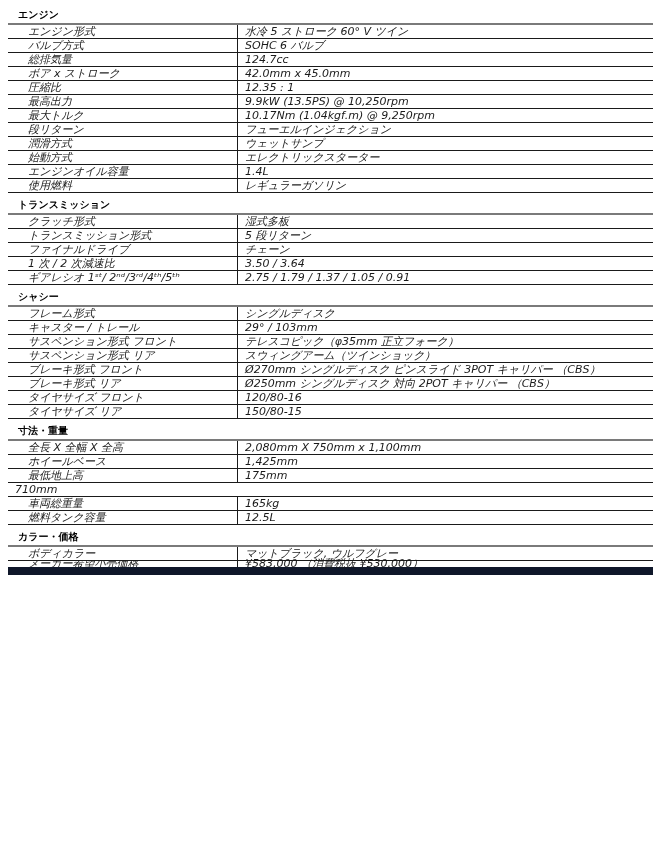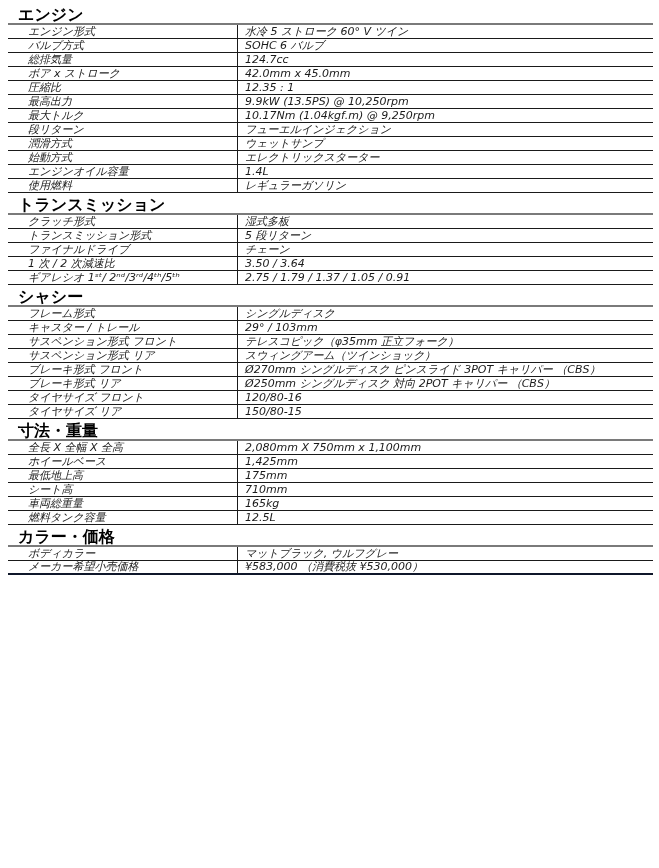--- a/index.html
+++ b/index.html
@@ -19,21 +19,21 @@
     width: 659px;
     padding: 3px 6px 0 8px;
   }
   .spec-section { width: 645px; }
   .sec-title {
     box-sizing: border-box;
     height: 22px;
     line-height: 20px;
     margin: 0;
     padding: 2px 0 0 10px;
-    font-size: 16px;
+    font-size: 10px;
     font-weight: bold;
     color: #000000;
     border-bottom: 2px solid #7a7a7a;
   }
   .sec-table { width: 645px; }
   .row {
     box-sizing: border-box;
     display: flex;
     align-items: center;
     height: 14px;
@@ -54,21 +54,21 @@
     height: 100%;
     display: flex;
     align-items: center;
   }
   .cell.value {
     flex: 1;
     padding-left: 7px;
   }
   
   .page > section:last-child .row:last-child {
-    border-bottom: 2px solid #0f172a;
+    border-bottom: 8px solid #0f172a;
     justify-content: space-between;
   }
 </style>
 </head>
 <body>
 
 <div class="page">
 
   <section class="spec-section">
     <h2 class="sec-title">エンジン</h2>
@@ -197,21 +197,20 @@
       </div>
       <div class="row">
         <div class="cell label">ホイールベース</div>
         <div class="cell value">1,425mm</div>
       </div>
       <div class="row">
         <div class="cell label">最低地上高</div>
         <div class="cell value">175mm</div>
       </div>
       <div class="row">
-        <div class="cell label">シート高</div>
         <div class="cell value">710mm</div>
       </div>
       <div class="row">
         <div class="cell label">車両総重量</div>
         <div class="cell value">165kg</div>
       </div>
       <div class="row">
         <div class="cell label">燃料タンク容量</div>
         <div class="cell value">12.5L</div>
       </div>

